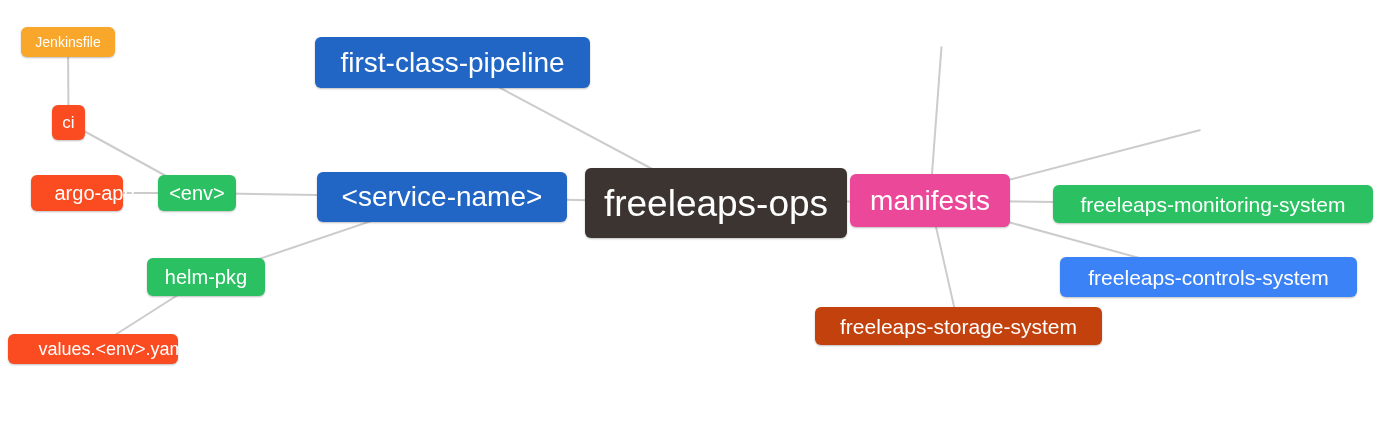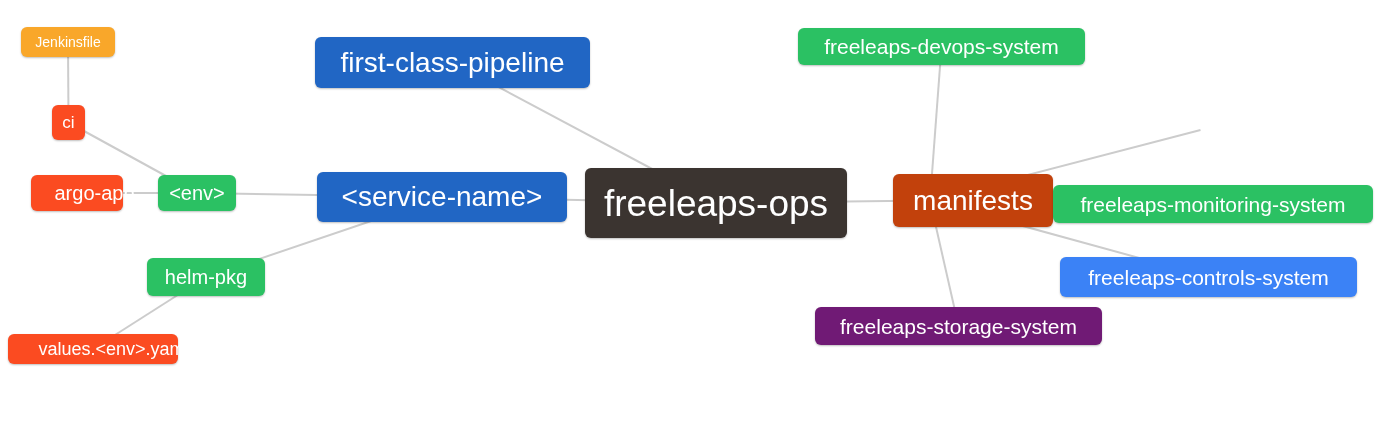--- a/index.html
+++ b/index.html
@@ -69,24 +69,23 @@
       <line x1="930" y1="200.5" x2="941.5" y2="46.5" stroke="#cccccc" stroke-width="2"></line>
       <line x1="930" y1="200.5" x2="1200.5" y2="130" stroke="#cccccc" stroke-width="2"></line>
       <line x1="930" y1="200.5" x2="1213" y2="204" stroke="#cccccc" stroke-width="2"></line>
       <line x1="930" y1="200.5" x2="1208.5" y2="277" stroke="#cccccc" stroke-width="2"></line>
       <line x1="930" y1="200.5" x2="958.5" y2="326" stroke="#cccccc" stroke-width="2"></line>
     </svg>
 
   <div class="node n-root" style="background: rgb(59, 52, 48);">freeleaps-ops</div>
   <div class="node n-pipeline" style="background: rgb(33, 102, 196);">first-class-pipeline</div>
   <div class="node n-service" style="background: rgb(33, 102, 196);">&lt;service-name&gt;</div>
-  <div class="node n-manifests" style="background: #c2410c; margin-left: 43px;">manifests</div>
+  <div class="node n-manifests" style="background: #ec4899;">manifests</div>
   <div class="node n-env" style="background: rgb(43, 193, 99);">&lt;env&gt;</div>
   <div class="node n-ci" style="background: rgb(251, 75, 33);">ci</div>
   <div class="node n-jenkinsfile" style="background: rgb(249, 167, 42);">Jenkinsfile</div>
   <div class="node n-argo" style="background: rgb(251, 75, 33);">argo-app</div>
   <div class="node n-helm" style="background: rgb(43, 193, 99);">helm-pkg</div>
   <div class="node n-values" style="background: rgb(251, 75, 33); padding-left: 41px;">values.&lt;env&gt;.yaml</div>
-  <div class="node n-devops" style="background: rgb(43, 193, 99);">freeleaps-devops-system</div>
   <div class="node n-monitoring" style="background: rgb(43, 193, 99);">freeleaps-monitoring-system</div>
   <div class="node n-controls" style="background: #3b82f6;">freeleaps-controls-system</div>
-  <div class="node n-storage" style="background: #701a75;">freeleaps-storage-system</div>
+  <div class="node n-storage" style="background: #c2410c;">freeleaps-storage-system</div>
 </div>
 
 </body></html>

